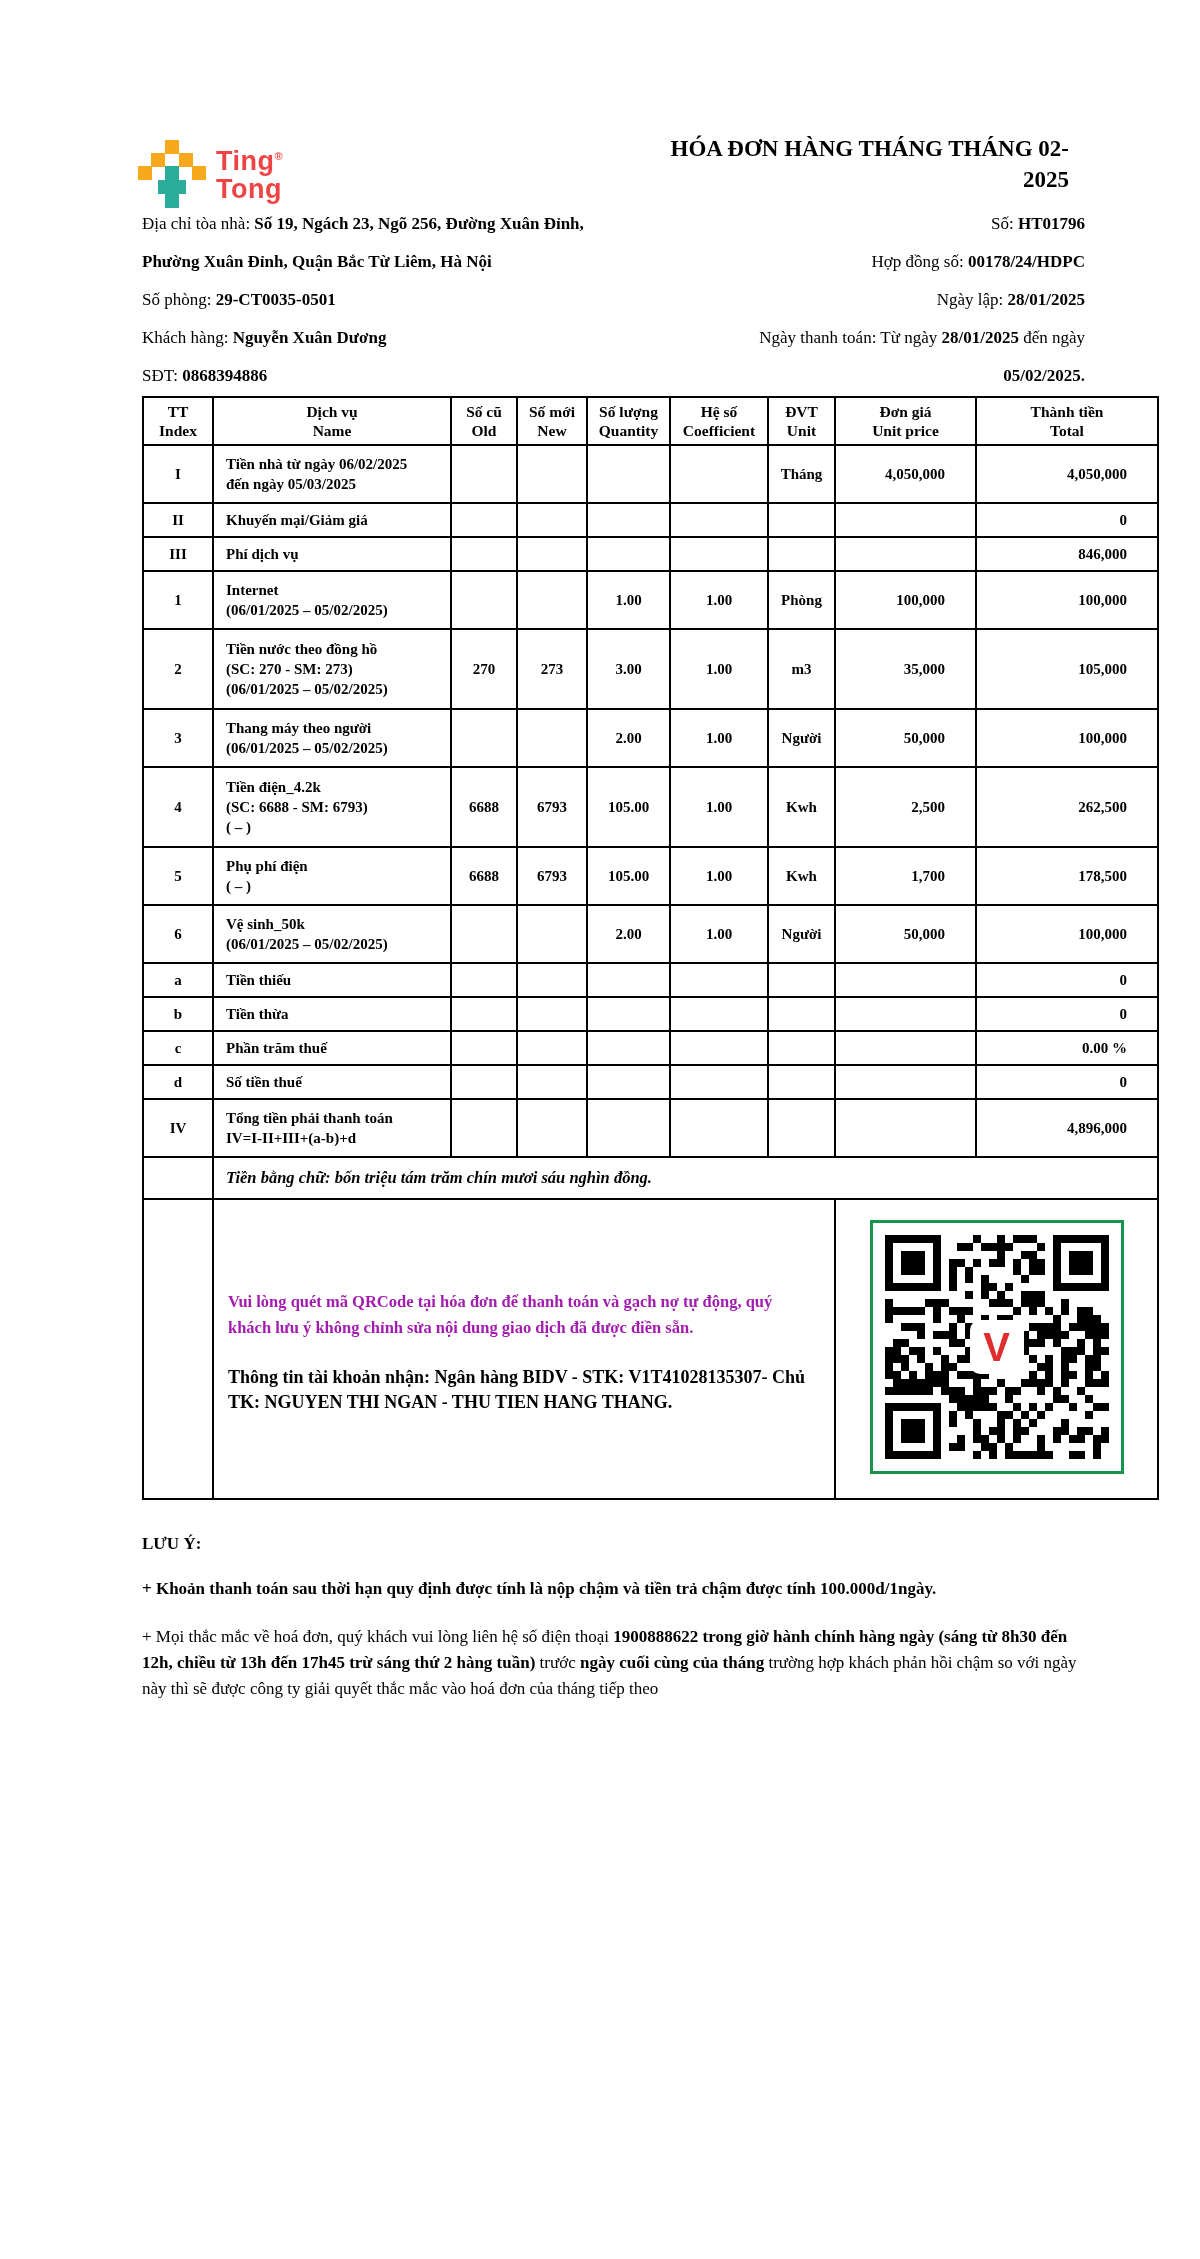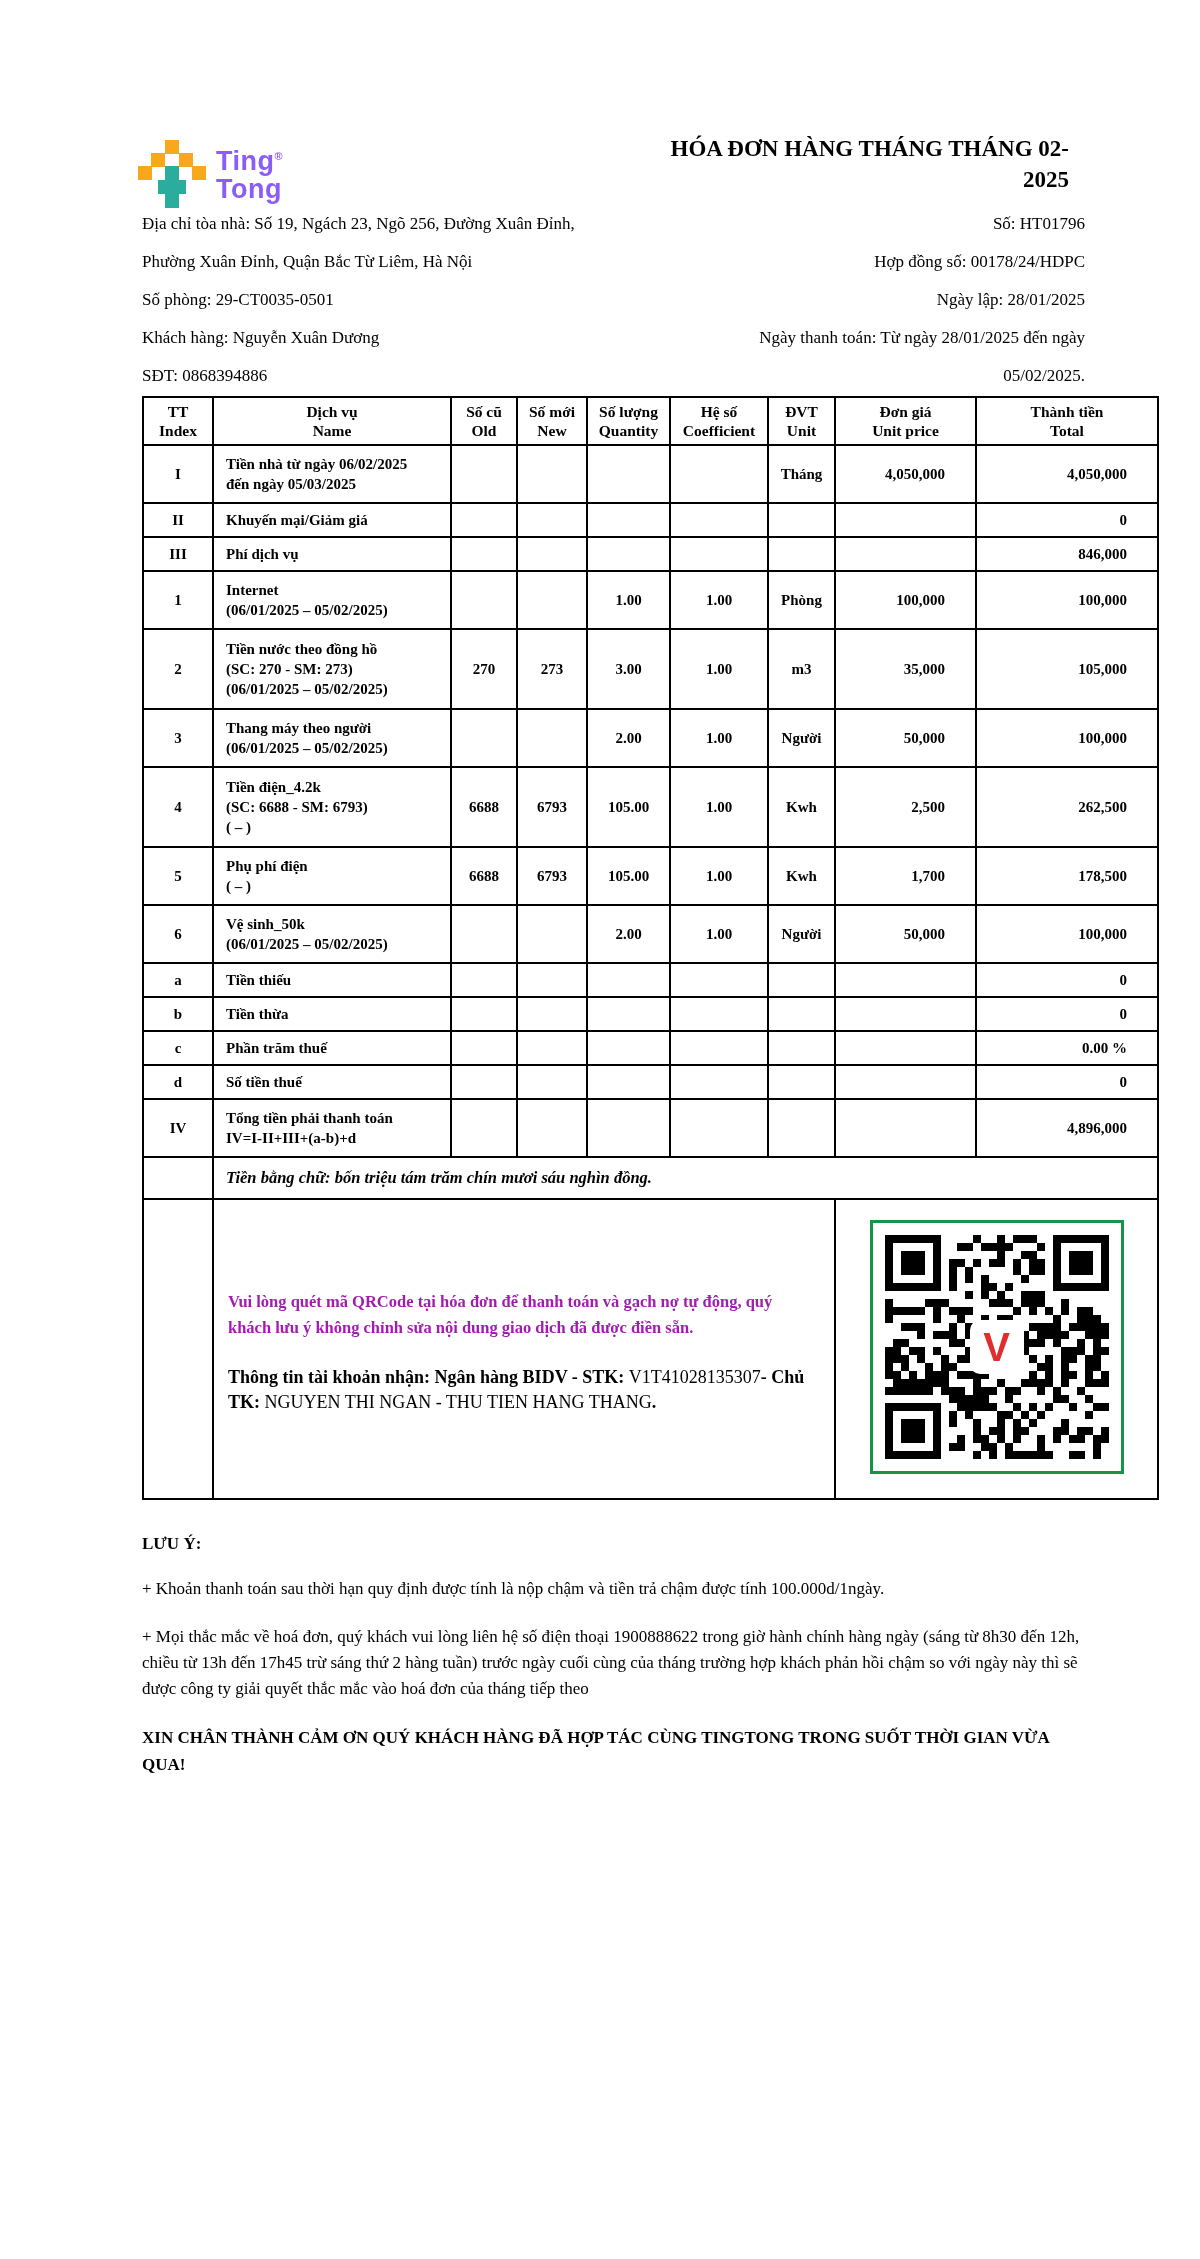--- a/index.html
+++ b/index.html
@@ -7,31 +7,31 @@
   body { font-family:"Liberation Serif", serif; color:#000; }
   .page { position:relative; width:1200px; height:2259px; background:#fff; overflow:hidden; margin:0 auto; }
   .wrapper { position:absolute; left:142px; top:0; width:1015px; }
 
   
   .logo { position:absolute; left:-4px; top:140px; display:flex; align-items:flex-start; }
   .logo-mark { position:relative; width:68px; height:68px; }
   .px { position:absolute; width:14px; height:14px; }
   .px.y { background:#F7A81B; }
   .px.t { background:#2BAD9D; }
-  .logo-text { margin-left:10px; margin-top:2px; font-family:"Liberation Sans", sans-serif; font-weight:bold; font-size:27px; line-height:28px; color:#8b5cf6; letter-spacing:0.5px; }
+  .logo-text { margin-left:10px; margin-top:2px; font-family:"Liberation Sans", sans-serif; font-weight:bold; font-size:27px; line-height:28px; color:#ef4444; letter-spacing:0.5px; }
   .logo-text sup { font-size:11px; }
 
   
   .title { position:absolute; top:133px; right:88px; width:440px; text-align:right; font-size:23px; line-height:31px; font-weight:bold; }
 
   
   .info { display:flex; padding-top:205px; font-size:17px; line-height:38px; }
   .info-left { width:56%; }
   .info-right { width:44%; text-align:right; padding-right:72px; }
-  .b { font-weight:normal; }
+  .b { font-weight:bold; }
 
   
   table.inv { border-collapse:collapse; table-layout:fixed; width:1015px; margin-top:1px; font-size:15px; }
   table.inv td, table.inv th { border:2px solid #000; vertical-align:middle; font-weight:bold; overflow:hidden; }
   th.hd { text-align:center; font-size:15.5px; line-height:19px; padding:4px 2px; }
   td.idx { text-align:center; }
   td.name { text-align:left; padding:5px 8px 5px 12px; line-height:20px; }
   td.ctr { text-align:center; }
   td.num { text-align:right; padding-right:30px; }
   tr.h1 { height:34px; }
@@ -610,17 +610,16 @@
           </div>
         </td>
       </tr>
     </tbody>
       </table>
 
     <div class="notes">
       <div class="heading">LƯU Ý:</div>
       <p class="b">+ Khoản thanh toán sau thời hạn quy định được tính là nộp chậm và tiền trả chậm được tính 100.000d/1ngày.</p>
       <p><span>+ Mọi thắc mắc về hoá đơn, quý khách vui lòng liên hệ số điện thoại </span><span class="b">1900888622 trong giờ hành chính hàng ngày (sáng từ 8h30 đến 12h, chiều từ 13h đến 17h45 trừ sáng thứ 2 hàng tuần)</span><span> trước </span><span class="b">ngày cuối cùng của tháng</span><span> trường hợp khách phản hồi chậm so với ngày này thì sẽ được công ty giải quyết thắc mắc vào hoá đơn của tháng tiếp theo</span></p>
-      <p class="thanks">XIN CHÂN THÀNH CẢM ƠN QUÝ KHÁCH HÀNG ĐÃ HỢP TÁC CÙNG TINGTONG TRONG SUỐT THỜI GIAN VỪA QUA!</p>
     </div>
 
   </div>
 </div>
 
 </body></html>

